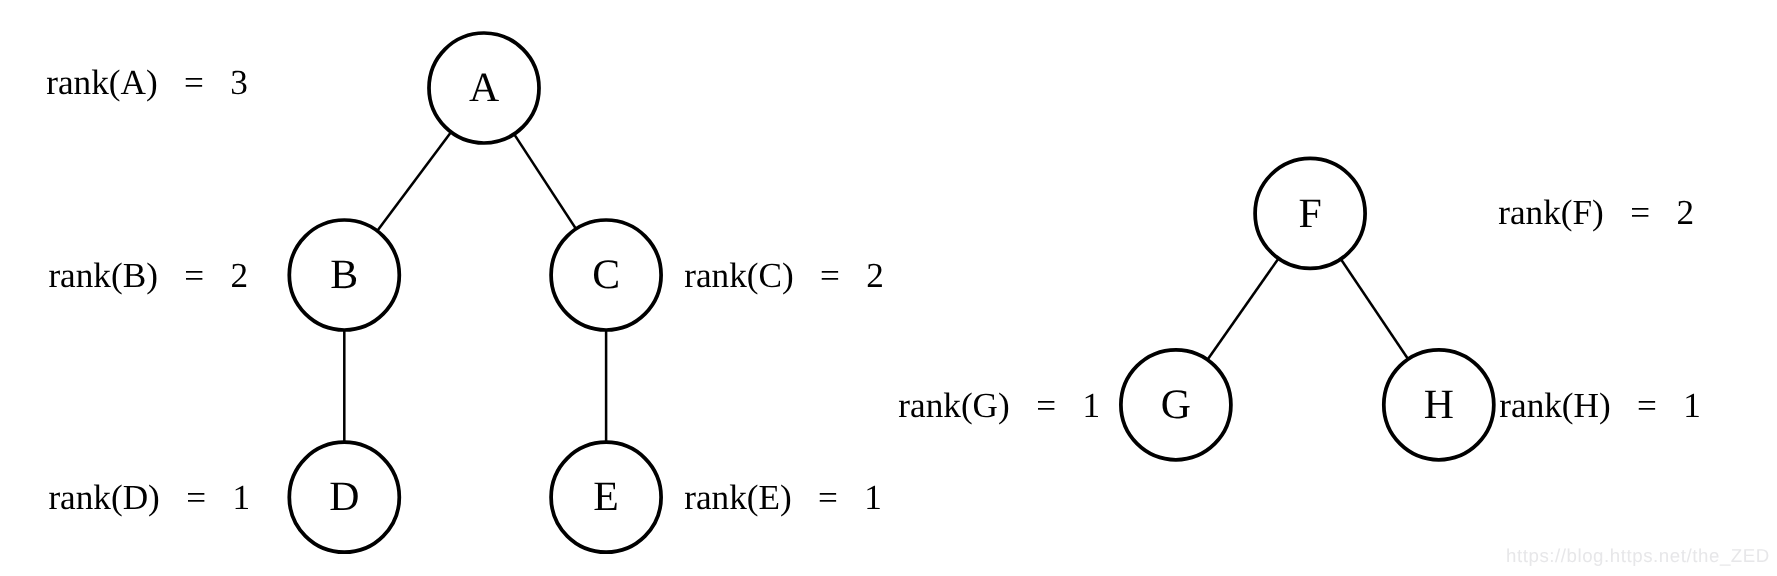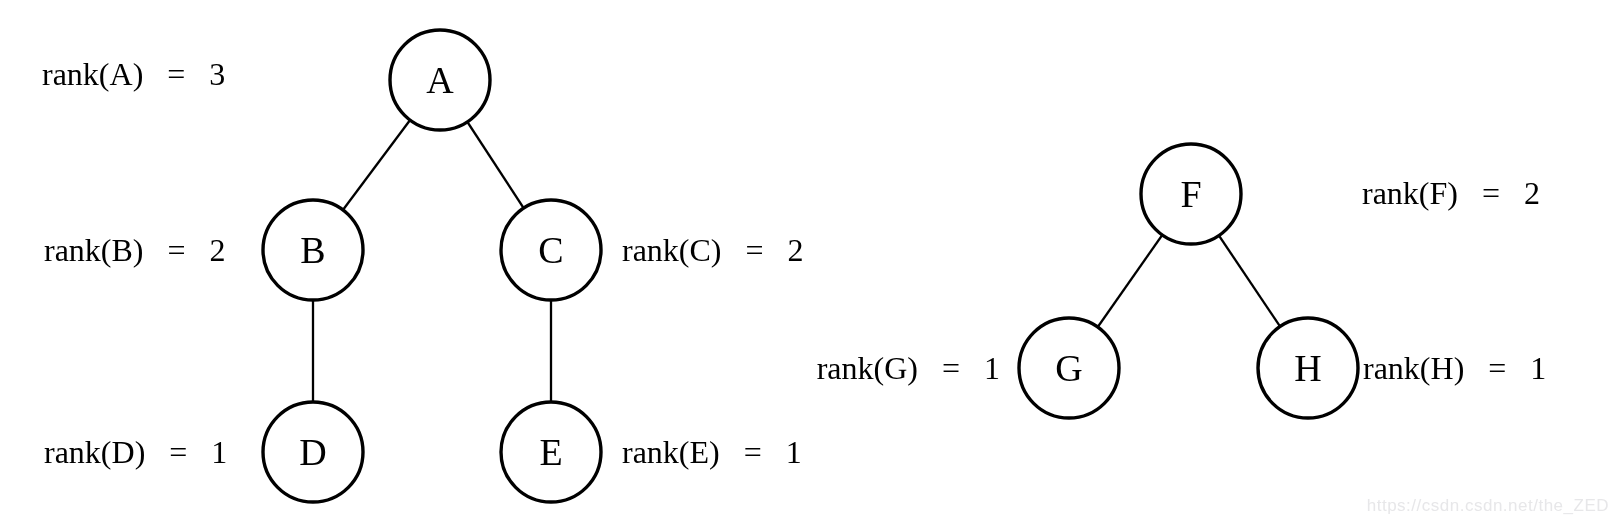--- a/index.html
+++ b/index.html
@@ -91,14 +91,14 @@
         <text x="1191" y="194" class="node-label">F</text>
         <text x="1362" y="193" text-anchor="start" class="rank-label">rank(F) = 2</text>
         <circle cx="1069" cy="368" r="50" class="node-circle"></circle>
         <text x="1069" y="368" class="node-label">G</text>
         <text x="1000" y="368" text-anchor="end" class="rank-label">rank(G) = 1</text>
         <circle cx="1308" cy="368" r="50" class="node-circle"></circle>
         <text x="1308" y="368" class="node-label">H</text>
         <text x="1363" y="368" text-anchor="start" class="rank-label">rank(H) = 1</text>
       </g>
     </svg>
-  <div class="watermark" style="color: rgb(231, 231, 233);">https://csdn.csdn.net/the_ZED</div>
+  <div class="watermark" style="color: rgb(231, 231, 233);">https://blog.https.net/the_ZED</div>
 </div>
 
 </body></html>

